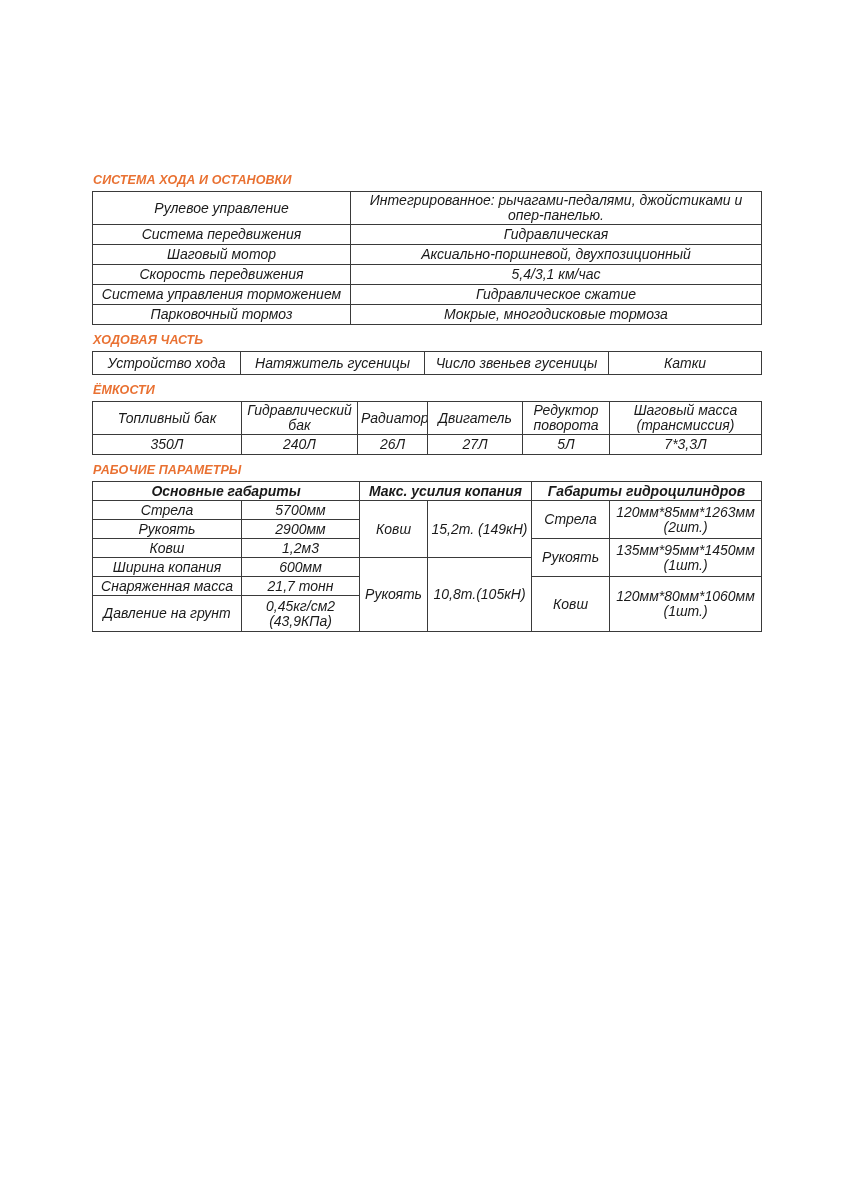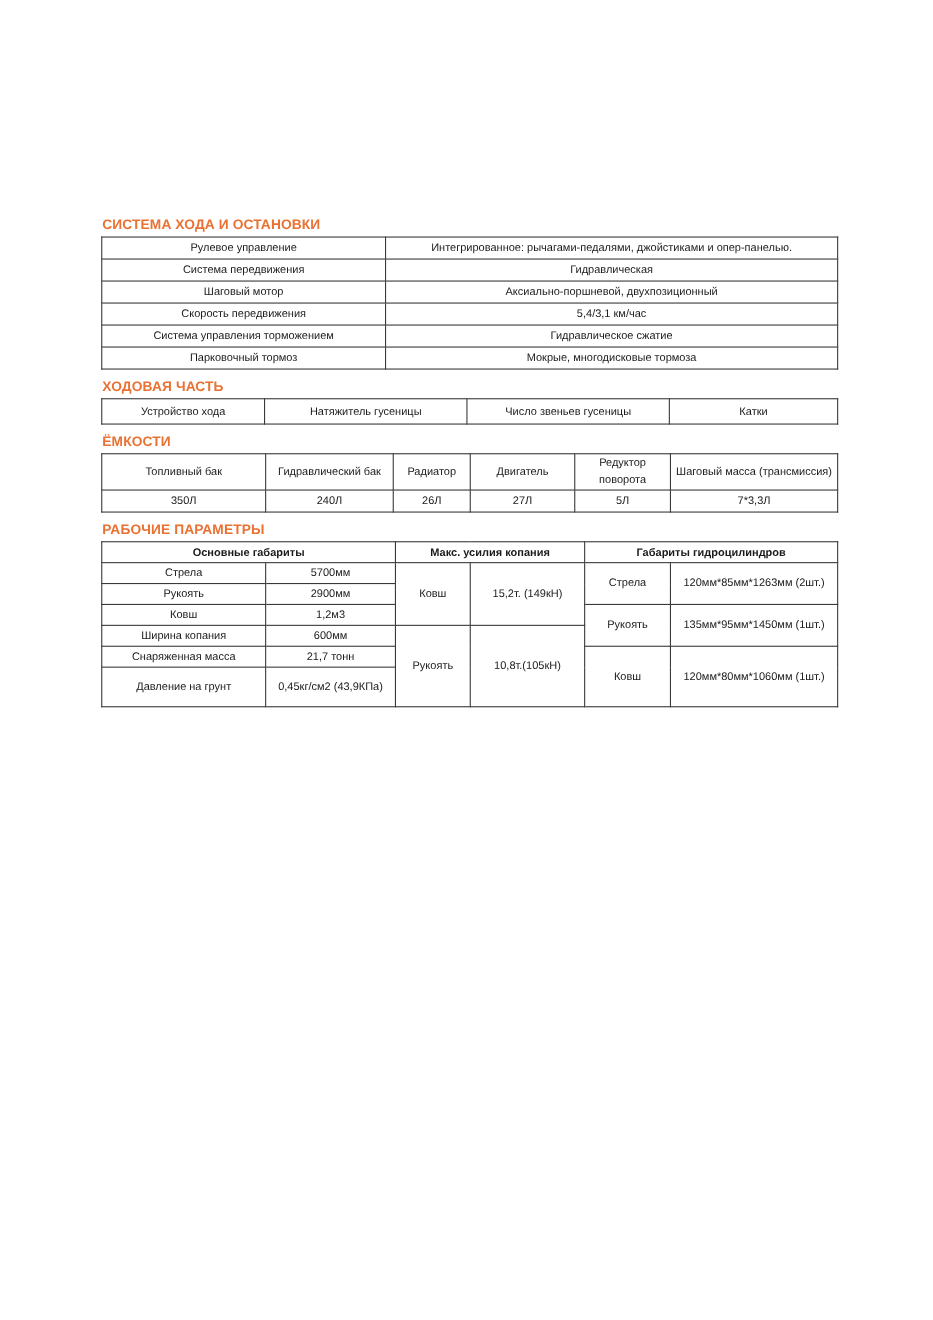--- a/index.html
+++ b/index.html
@@ -6,36 +6,37 @@
   body {
     width: 848px; height: 1200px;
     background: #ffffff;
     font-family: "Liberation Sans", sans-serif;
     color: #1a1a1a;
     position: relative;
     overflow: hidden;
   }
   .content {
     position: absolute;
-    left: 92px; top: 196px;
+    left: 92px; top: 172px;
     width: 670px;
+    font-style: italic;
   }
   .sec-heading {
     font-size: 12.5px;
     font-weight: bold;
     color: #E97132;
     line-height: 16px;
     margin: 0 0 3px 1px;
     letter-spacing: 0.1px;
   }
   table.spec {
     border-collapse: collapse;
     width: 100%;
     table-layout: fixed;
-    font-size: 10px;
+    font-size: 14px;
     margin: 0 0 7px 0;
   }
   table.spec td, table.spec th {
     border: 1px solid #3a3a3a;
     text-align: center;
     vertical-align: middle;
     padding: 1px 3px;
     line-height: 15px;
     font-weight: normal;
     overflow: hidden;

